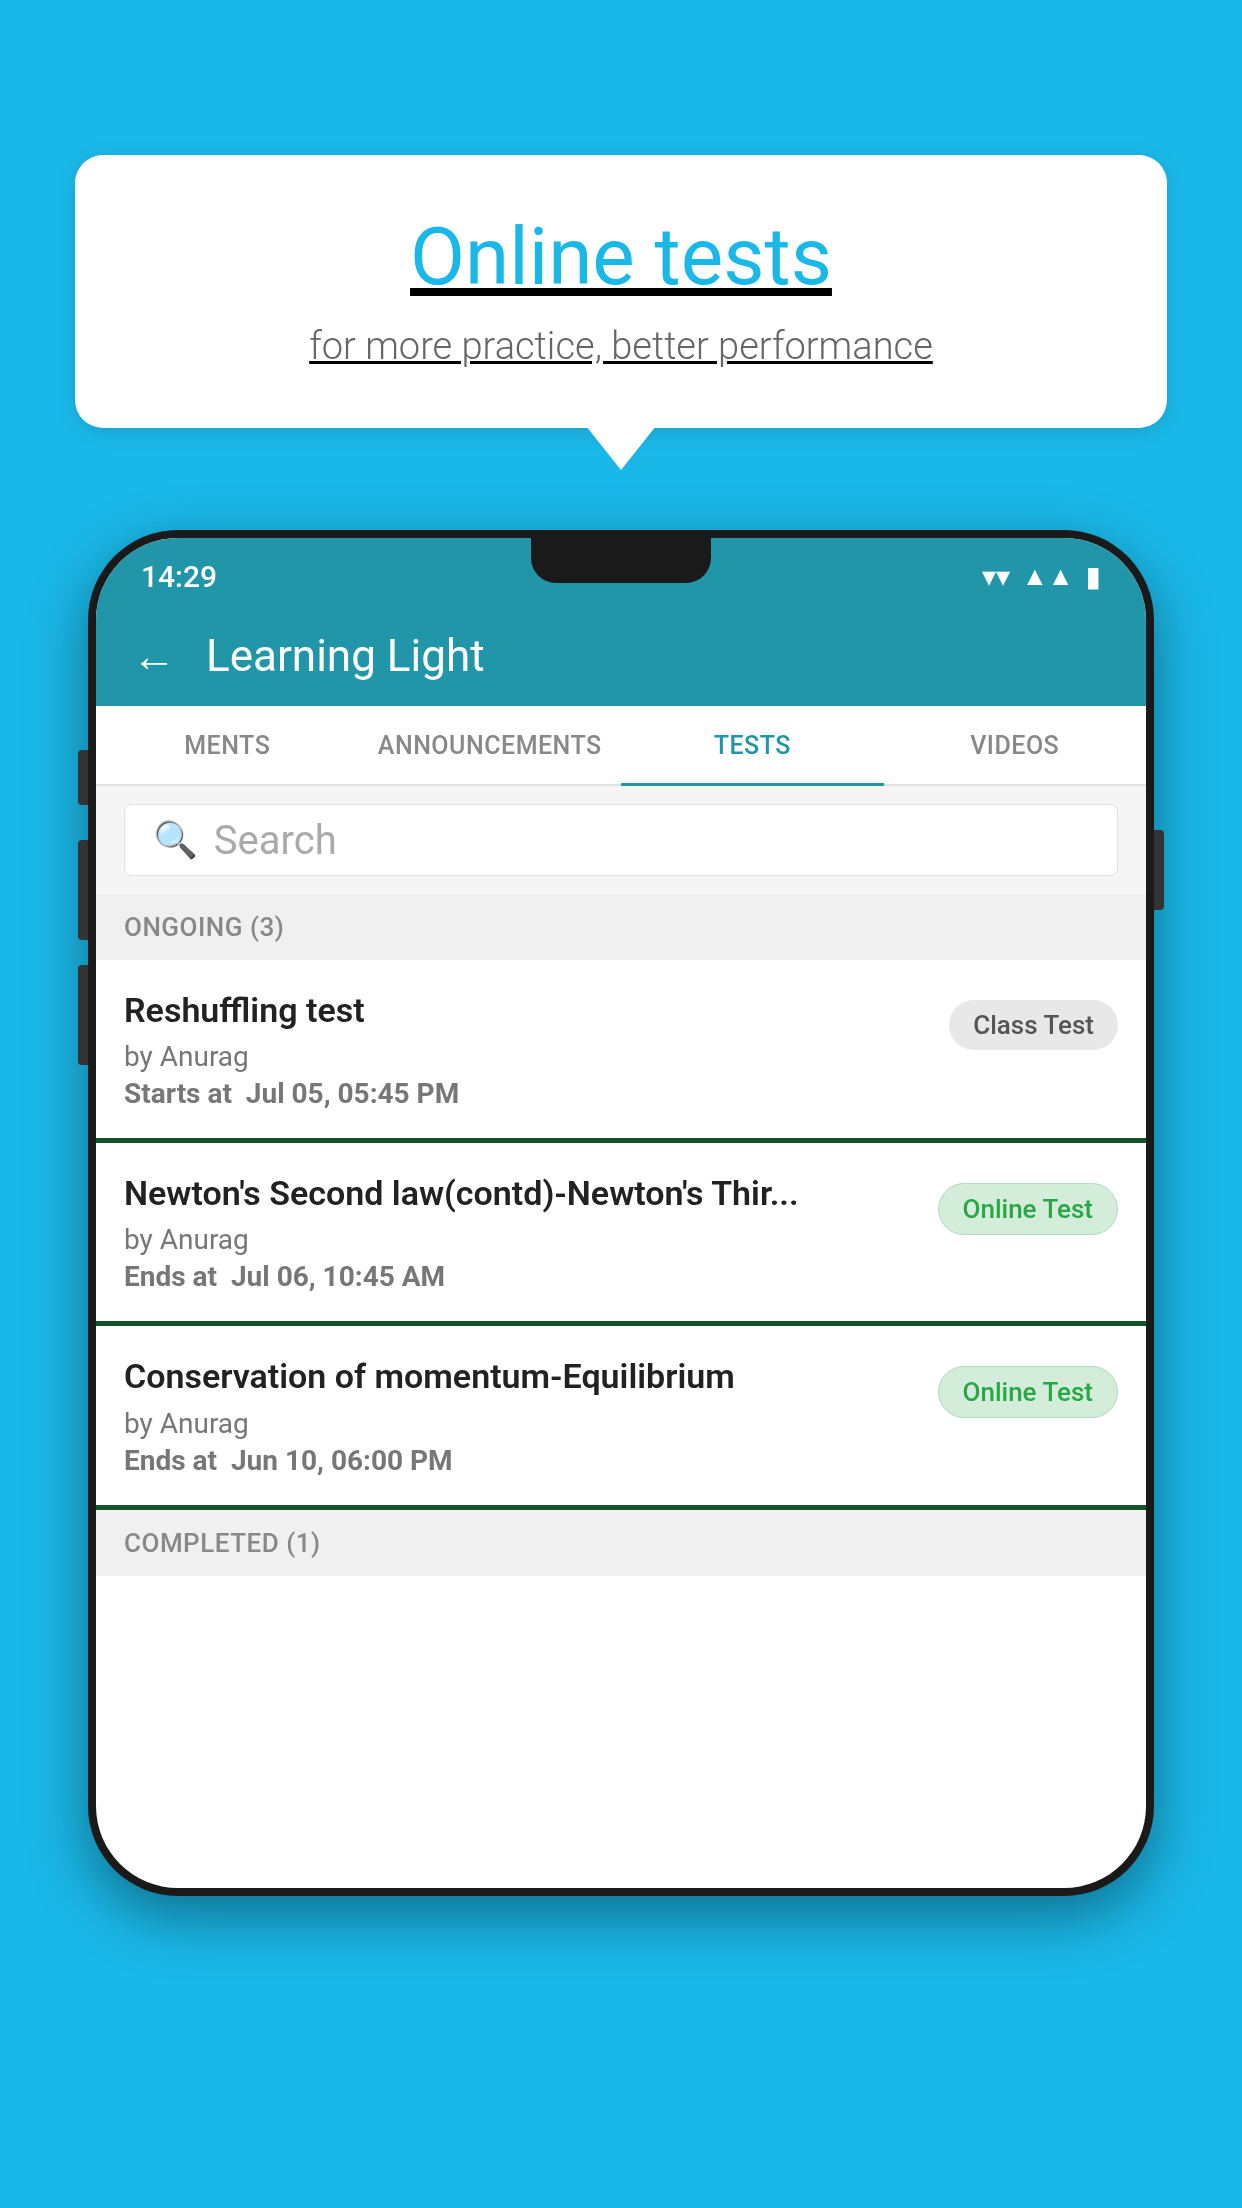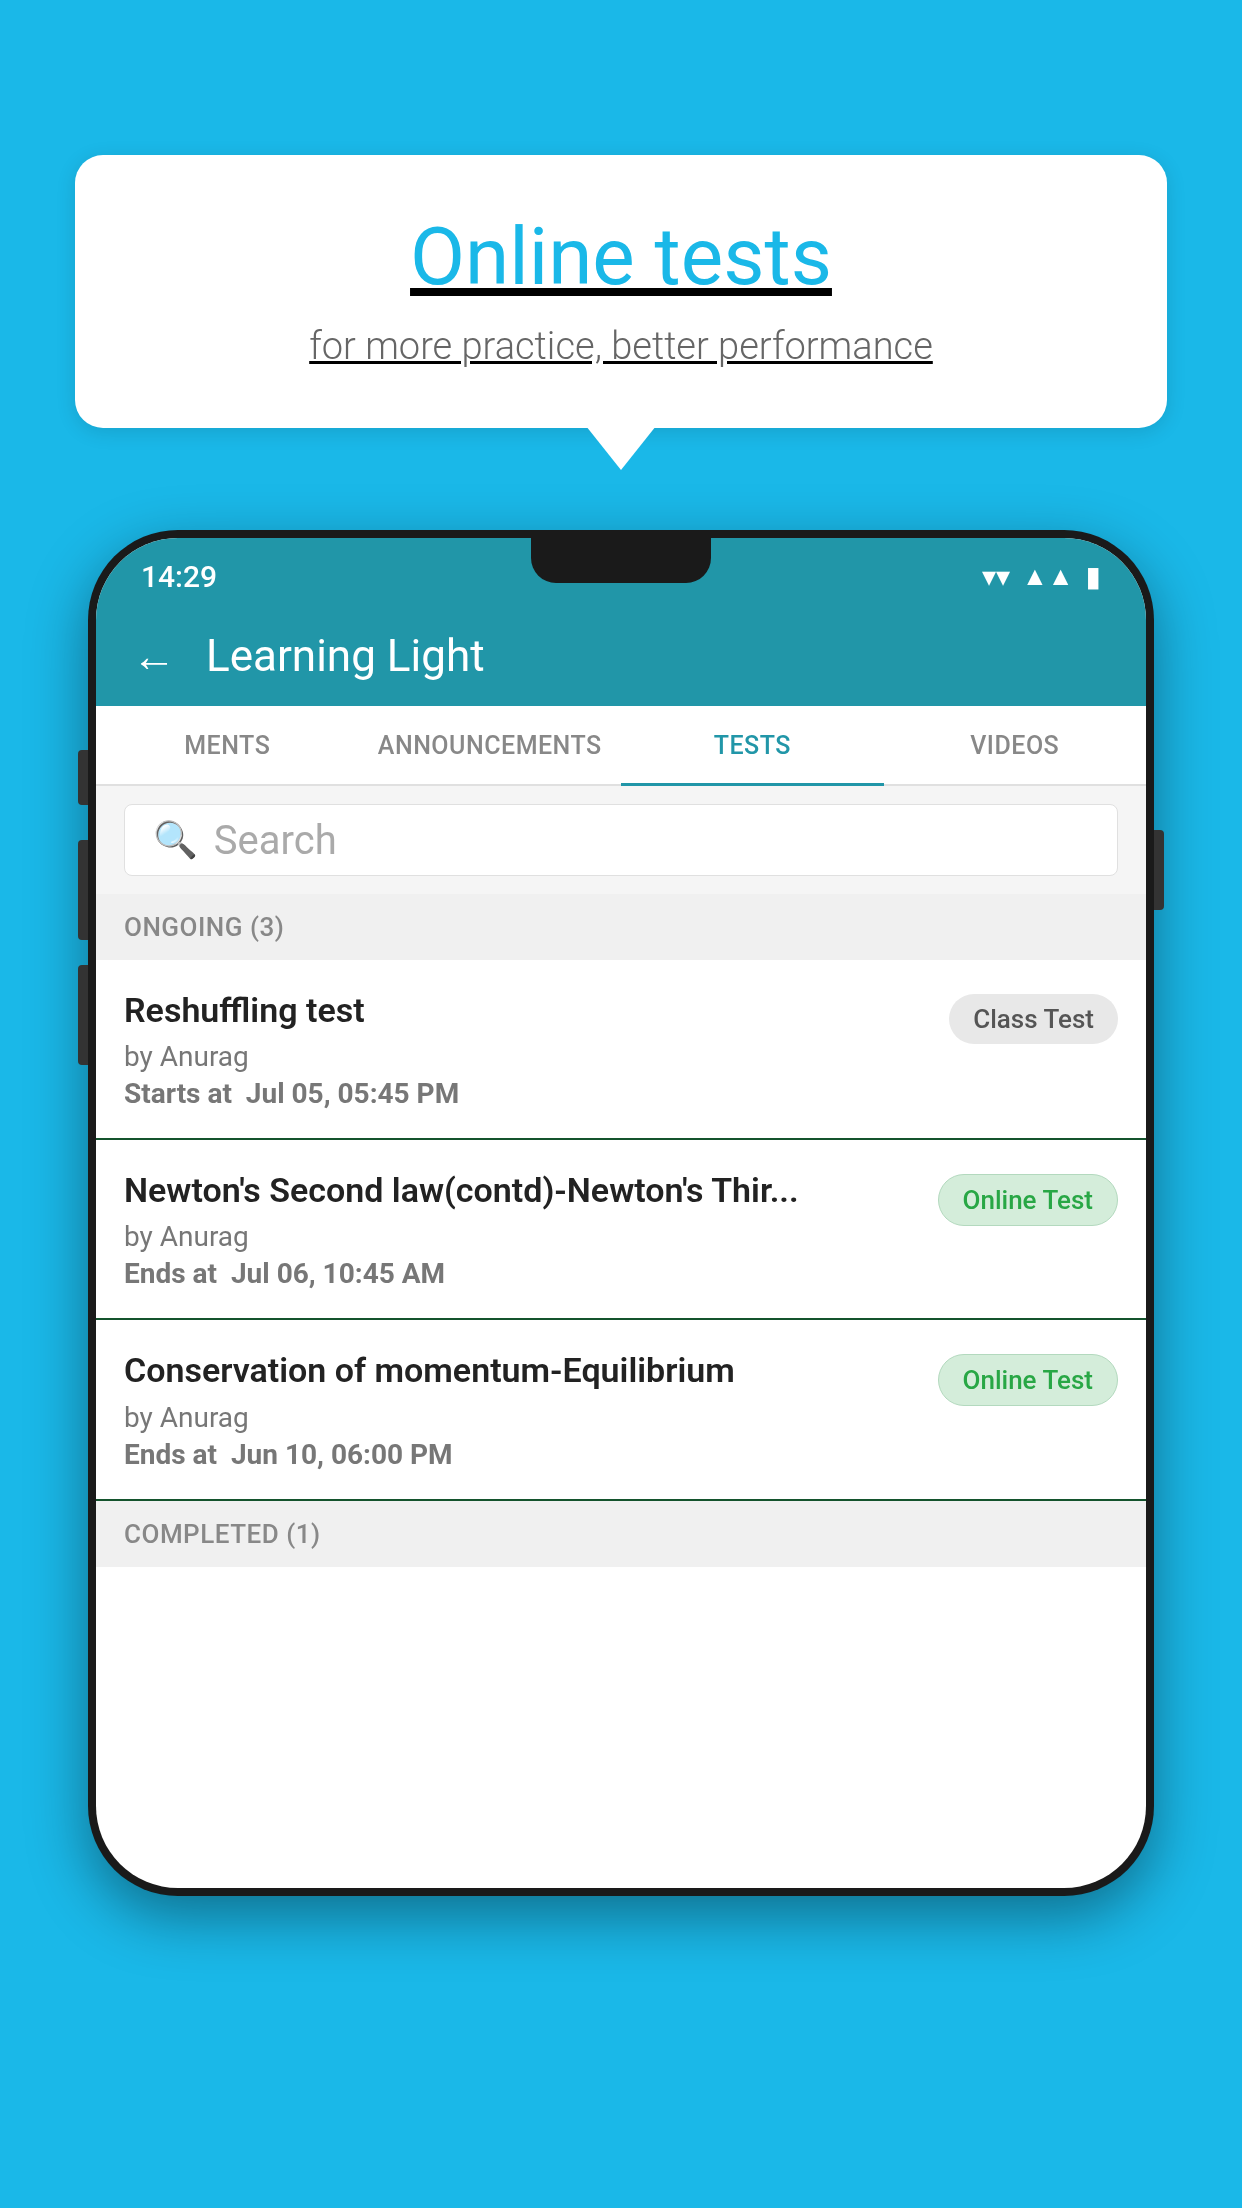--- a/index.html
+++ b/index.html
@@ -231,21 +231,21 @@
       letter-spacing: 0.5px;
     }
 
     
     .test-list {
       background: white;
     }
 
     .test-item {
       padding: 28px 28px 28px 28px;
-      border-bottom: 2px solid #14532d;
+      border-bottom: 5px solid #14532d;
       display: flex;
       align-items: flex-start;
       justify-content: space-between;
     }
 
     .test-content {
       flex: 1;
       padding-right: 20px;
     }
 
@@ -269,21 +269,21 @@
       font-weight: bold;
     }
 
     .test-badge {
       border-radius: 30px;
       padding: 10px 24px;
       font-size: 26px;
       font-weight: 500;
       white-space: nowrap;
       height: fit-content;
-      margin-top: 6px;
+      margin-top: 12px;
     }
 
     .badge-class {
       background: #e8e8e8;
       color: #555;
     }
 
     .badge-online {
       background: #d4edda;
       color: #28a745;

